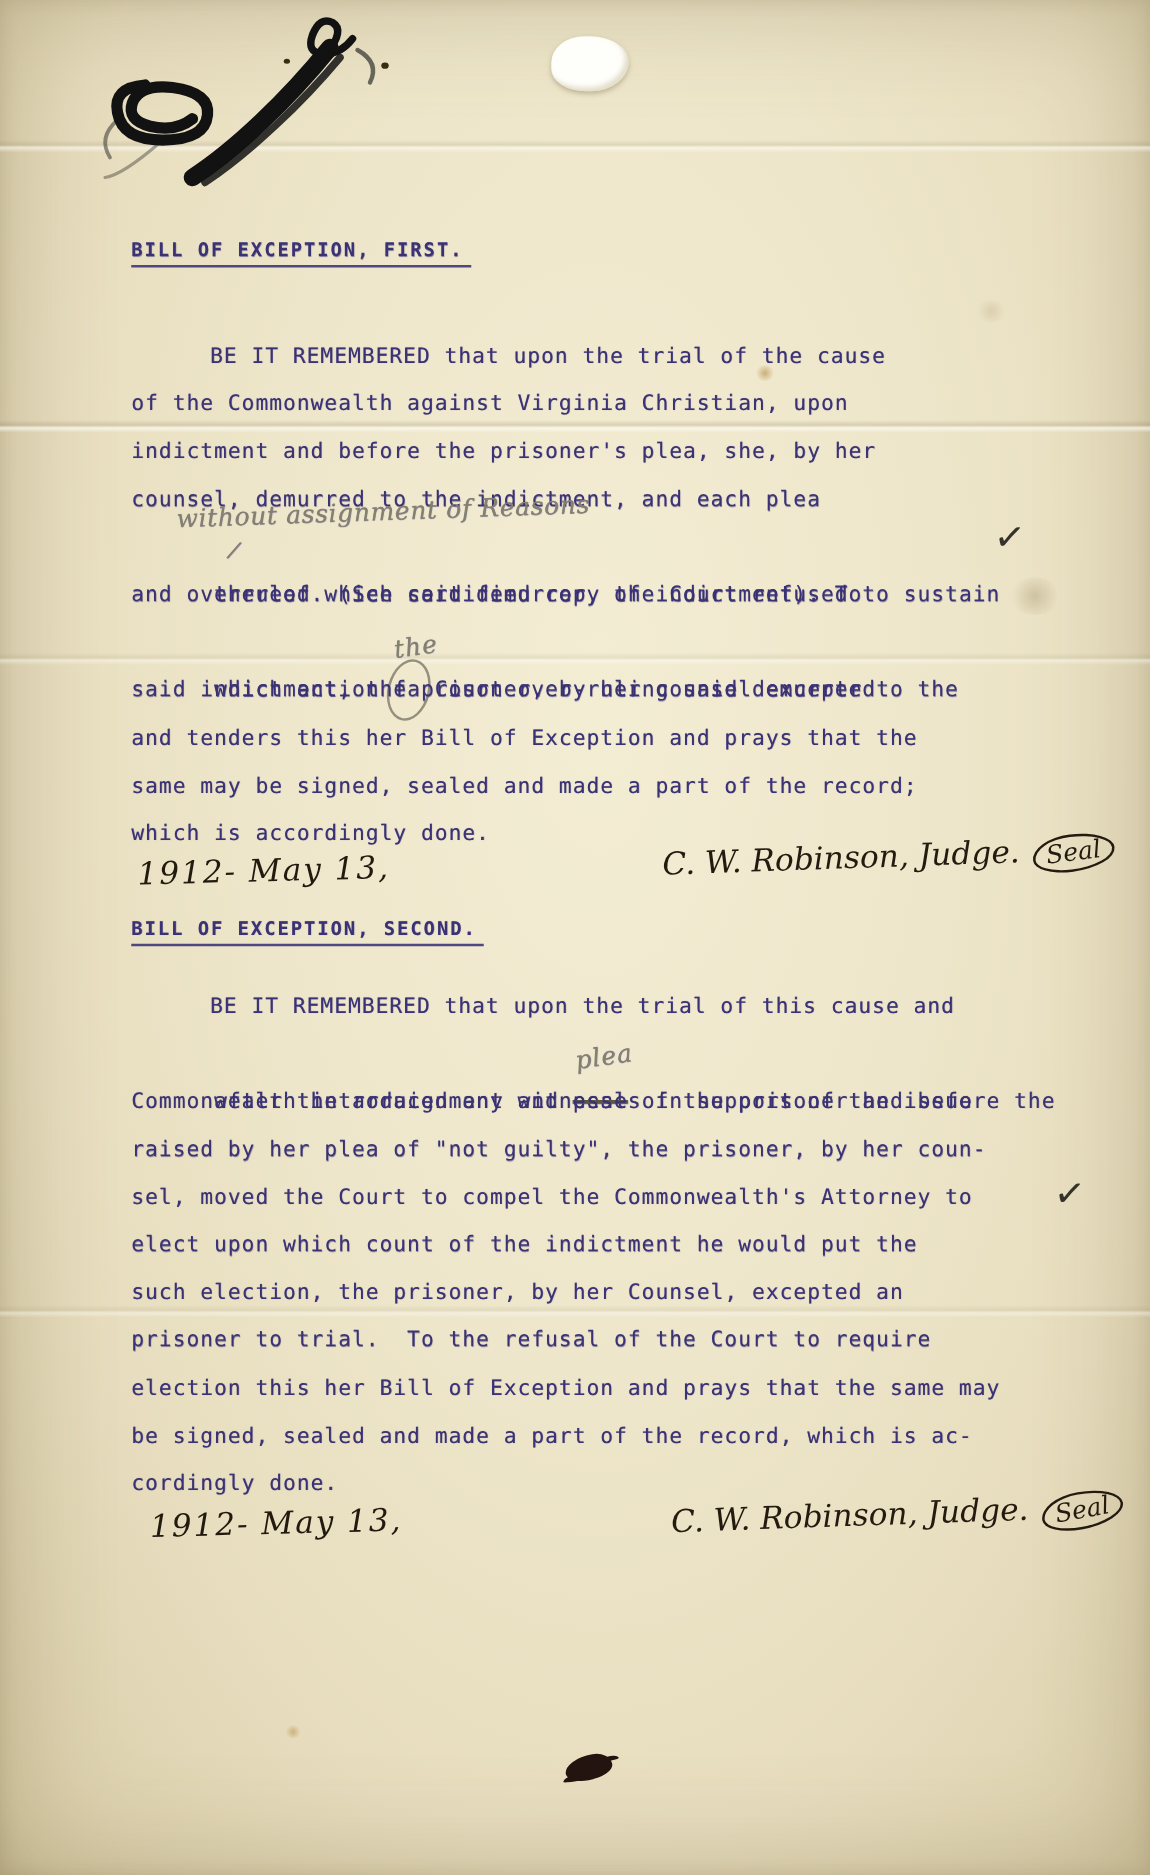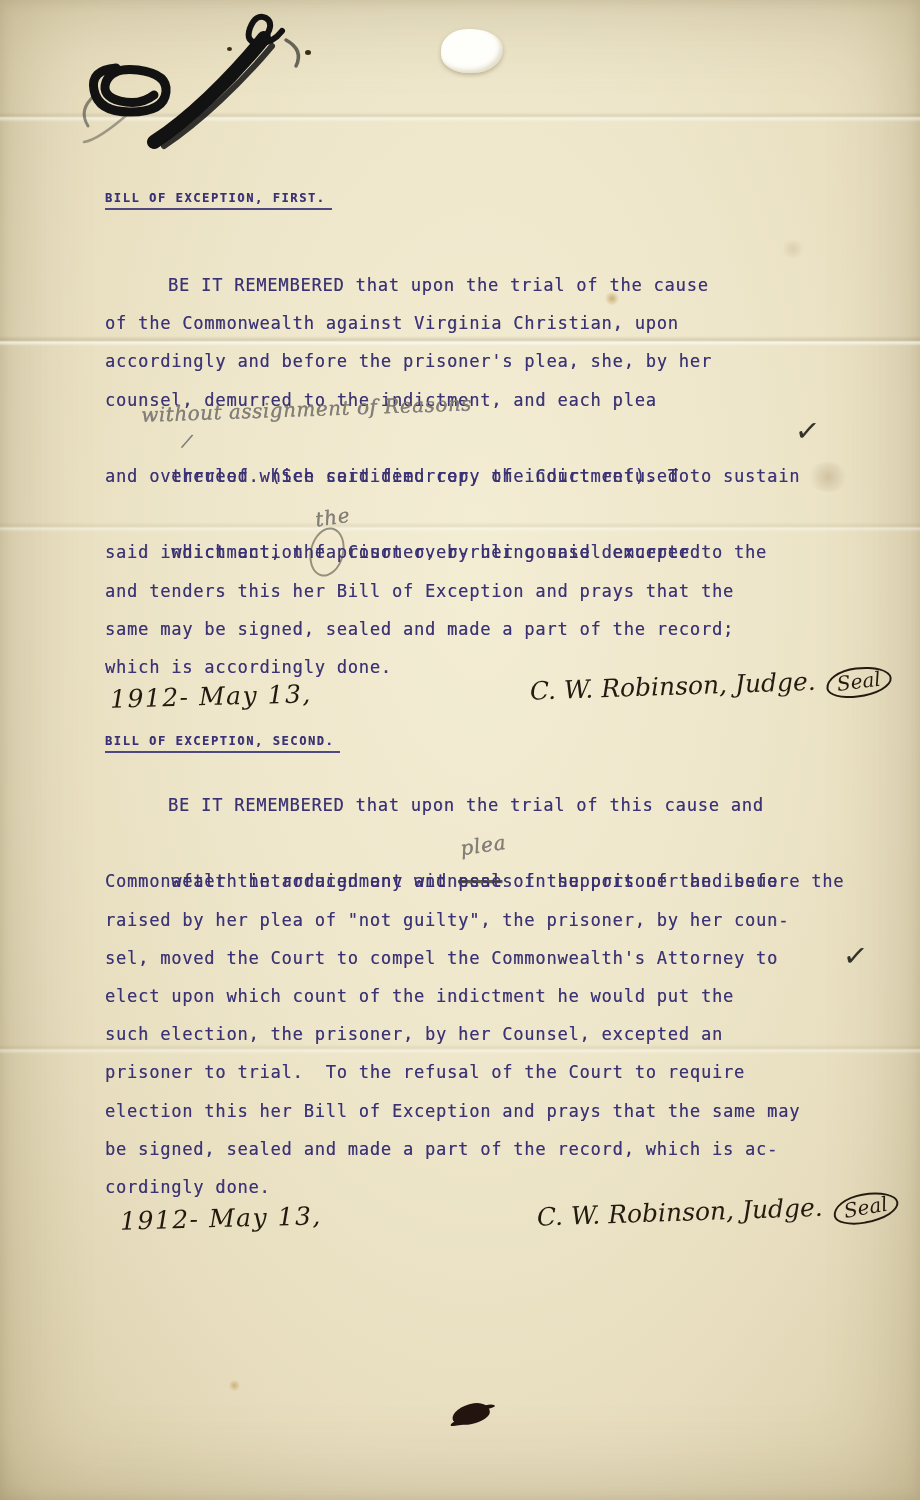--- a/index.html
+++ b/index.html
@@ -22,21 +22,21 @@
   .stain { position:absolute; border-radius:50%; pointer-events:none; }
   .speck { position:absolute; border-radius:50%; background:#3a2c14; pointer-events:none; }
 
   
   .hole { position:absolute; left:441px; top:29px; width:62px; height:44px;
     background:#fefefb; border-radius:46% 54% 52% 48% / 52% 50% 58% 44%;
     box-shadow: 0 2px 4px rgba(150,138,105,.55), inset -3px -3px 4px rgba(205,195,160,.55); }
 
   
   .ink { color:#3a3274; text-shadow:0.3px 0.3px 0.6px rgba(48,40,115,.55); }
-  .ttl { position:absolute; font-weight:bold; font-size:12px; letter-spacing:1.6px;
+  .ttl { position:absolute; font-weight:bold; font-size:15px; letter-spacing:1.6px;
     border-bottom:2.5px solid rgba(52,44,118,.85); padding:0 6px 3px 0; white-space:pre;text-align:right; }
   .para { position:absolute; left:105px; width:746px; font-size:17px; letter-spacing:0.8px; }
   .tline { position:relative; height:38.2px; line-height:38.2px; white-space:pre; }
   .indent { padding-left:63px; }
 
   
   .pencil { font-family:"DejaVu Serif", serif; font-style:italic; color:#84806f; }
   .interlineation { position:absolute; left:36px; top:-20px; font-size:20px; letter-spacing:.5px;
     transform:rotate(-2deg); white-space:pre; line-height:1; }
   .caret { position:absolute; left:79px; top:13px; font-size:18px; transform:rotate(14deg); line-height:1; }
@@ -93,21 +93,21 @@
       <path d="M36,88 q-16,14 -6,30" stroke-width="3" opacity="0.45"></path>
       <path d="M70,106 q-30,26 -44,28" stroke-width="2.5" opacity="0.35"></path>
     </g>
   </svg>
 
   <div class="ttl ink" style="left:105px;top:191px">BILL OF EXCEPTION, FIRST.</div>
 
   <div class="para ink" style="top:266px">
     <div class="tline indent">BE IT REMEMBERED that upon the trial of the cause</div>
     <div class="tline">of the Commonwealth against Virginia Christian, upon</div>
-    <div class="tline">accordingly and before the prisoner's plea, she, by her</div>
+    <div class="tline">indictment and before the prisoner's plea, she, by her</div>
     <div class="tline">counsel, demurred to the indictment, and each plea</div>
     <div class="tline">
       <span>thereof which said demurrer, the Court refused to sustain</span>
       <span class="pencil interlineation">without assignment of Reasons</span>
       <span class="pencil caret">/</span>
     </div>
     <div class="tline">and overruled. (See certified copy of indictment). To</div>
     <div class="tline">
       <span>which action </span><span class="strikewrap"><span>fa</span><span class="del-loop"></span><span class="pencil corr">the</span></span><span> Court over-ruling said demurrer to the</span>
     </div>

